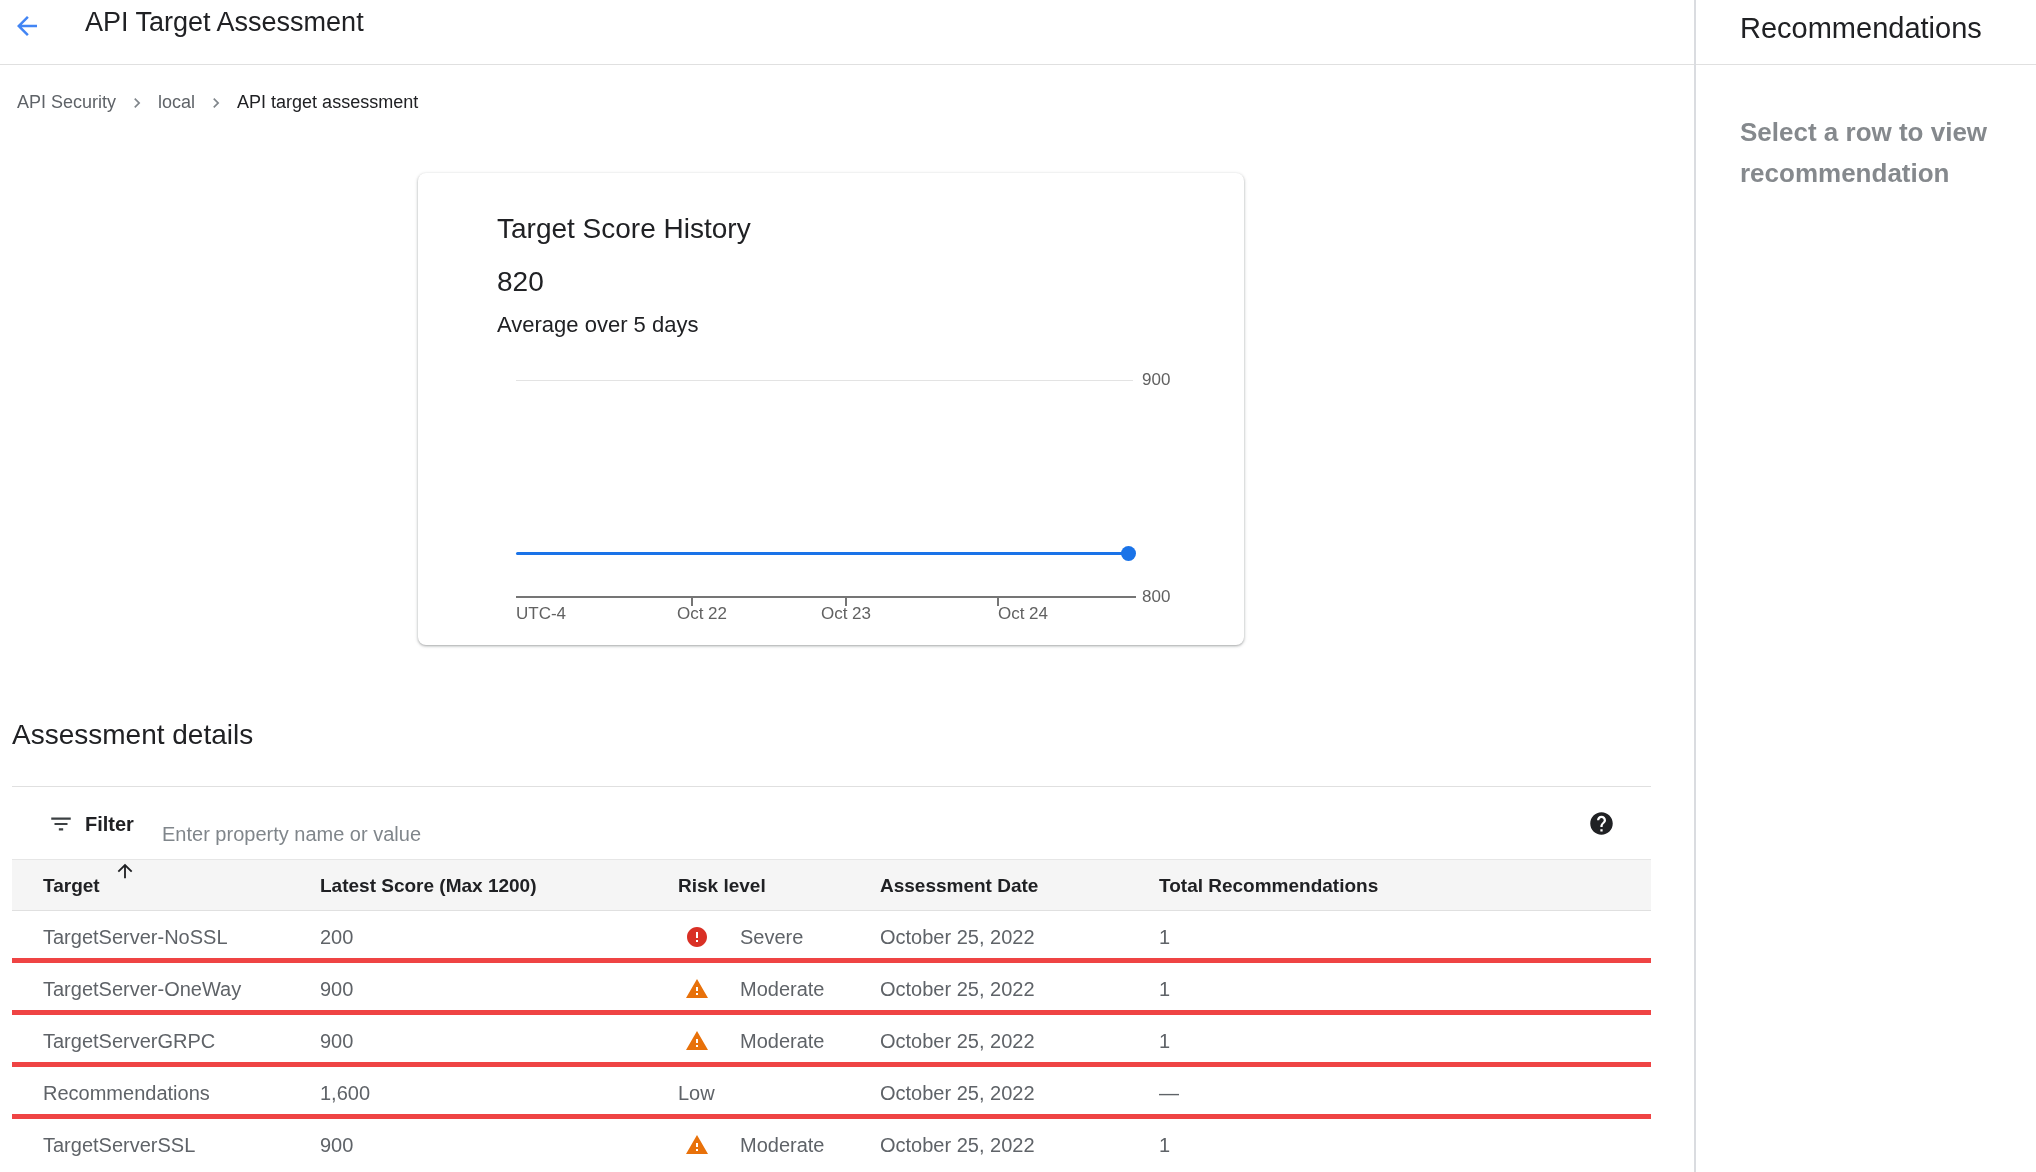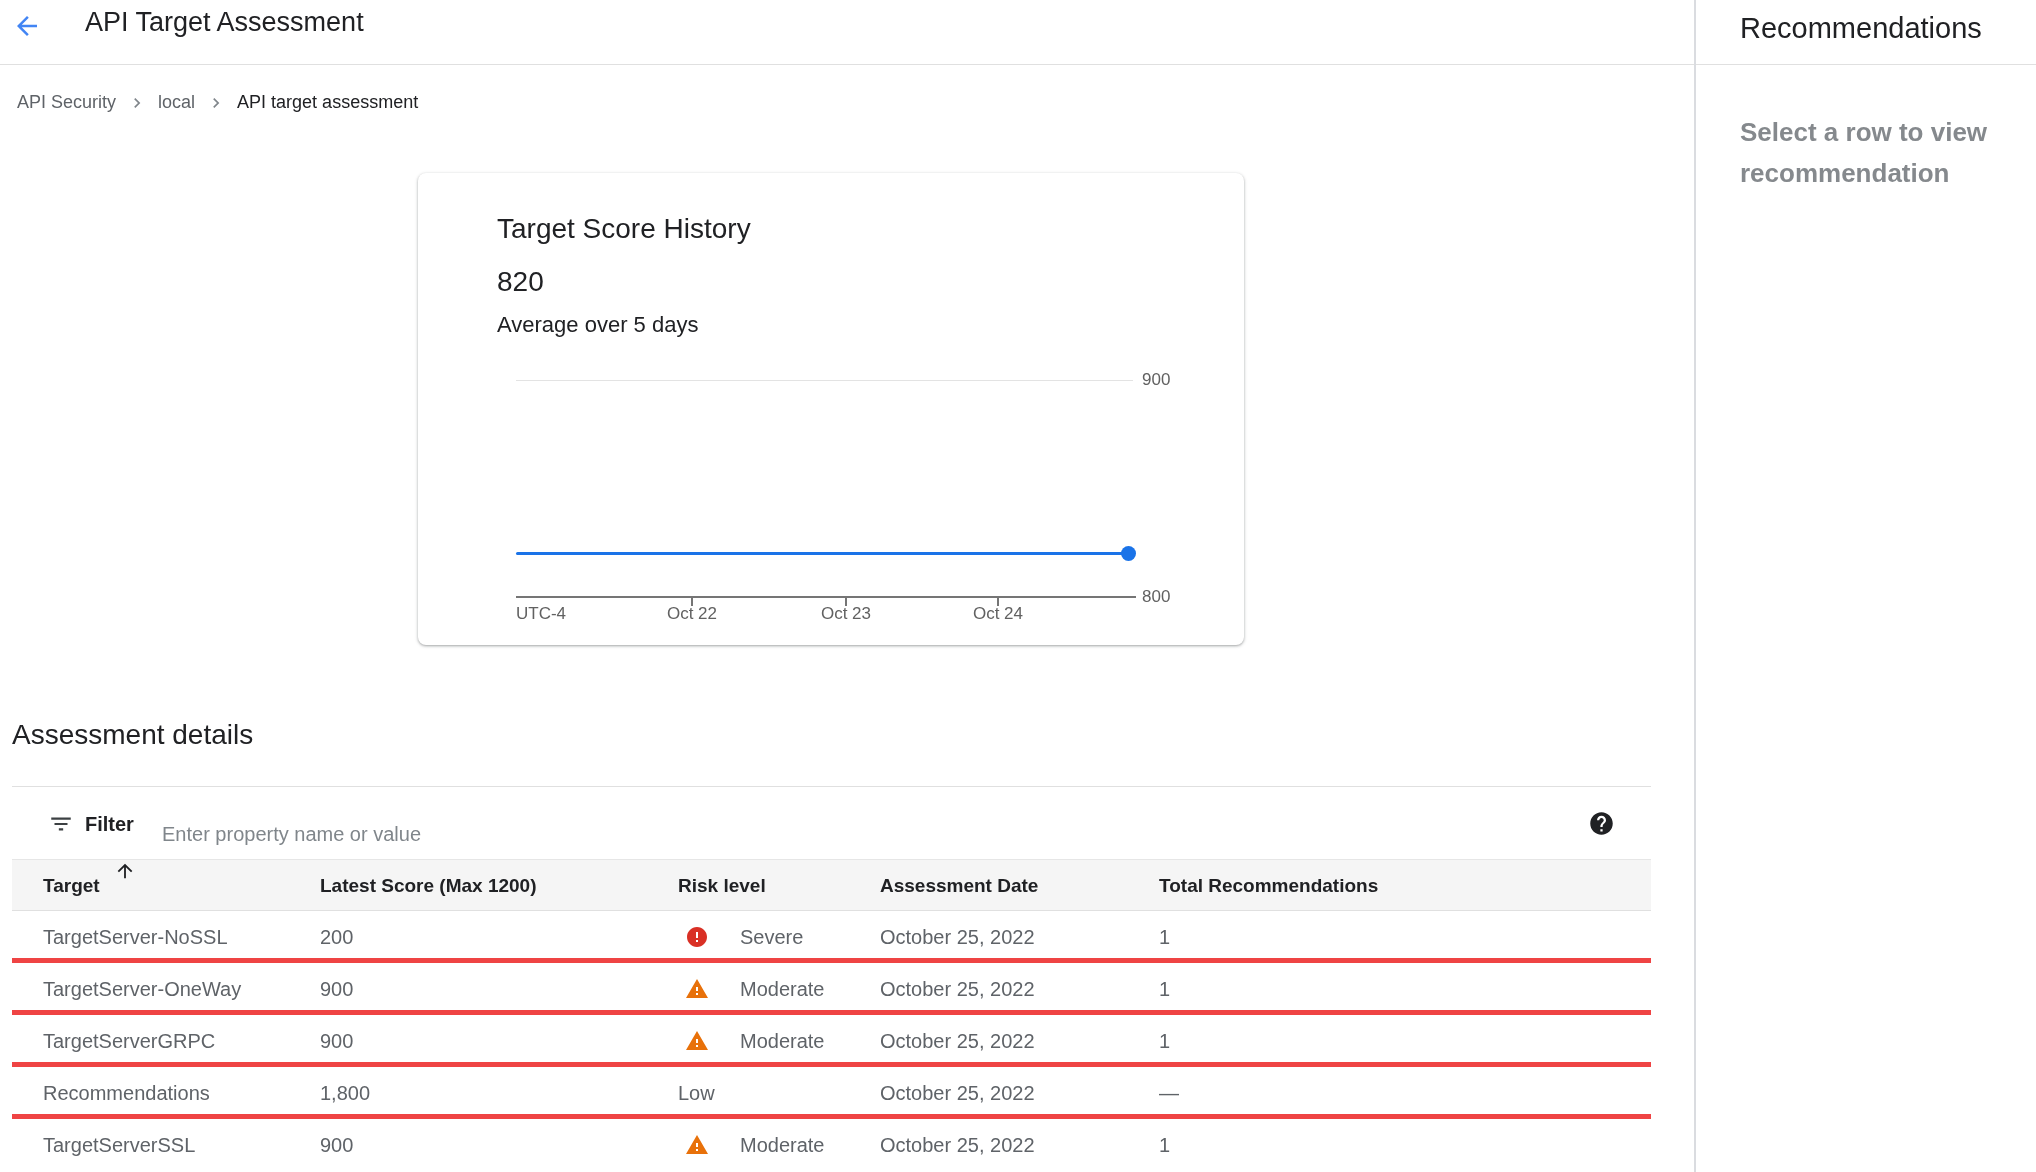--- a/index.html
+++ b/index.html
@@ -119,23 +119,23 @@
     <div class="gridline-900"></div>
     <div class="axis-800"></div>
     <div class="x-tick" style="left:273px;"></div>
     <div class="x-tick" style="left:427px;"></div>
     <div class="x-tick" style="left:579px;"></div>
 
     <div class="y-tick-label" style="top:197px;">900</div>
     <div class="y-tick-label" style="top:414px;">800</div>
 
     <div class="x-tick-label" style="left:98px;">UTC-4</div>
-    <div class="x-tick-label centered" style="left:229px;">Oct 22</div>
+    <div class="x-tick-label centered" style="left:239px;">Oct 22</div>
     <div class="x-tick-label centered" style="left:383px;">Oct 23</div>
-    <div class="x-tick-label centered" style="left:535px;">Oct 24</div>
+    <div class="x-tick-label centered" style="left:560px;">Oct 24</div>
 
     <div class="chart-line" id="chart-line" style="top: 379.1px;"></div>
     <div class="chart-dot" id="chart-dot" style="top: 373.1px;"></div>
   </section>
 
   <h2 class="section-heading">Assessment details</h2>
 
   <div class="filter-bar">
     <span class="filter-icon">
       <svg viewBox="0 0 24 24">
@@ -209,21 +209,21 @@
                 <path d="M1 21h22L12 2 1 21zm12-3h-2v-2h2v2zm0-4h-2v-4h2v4z"></path>
               </svg>
       </span>
       <span class="risk-text">Moderate</span>
     </div>
     <div class="cell cell-date">October 25, 2022</div>
     <div class="cell cell-total">1</div>
   </div>
         <div class="t-row">
     <div class="cell cell-target">Recommendations</div>
-    <div class="cell cell-score">1,800</div>
+    <div class="cell cell-score">1,600</div>
     <div class="cell cell-risk">
 
       <span class="risk-text no-icon">Low</span>
     </div>
     <div class="cell cell-date">October 25, 2022</div>
     <div class="cell cell-total">—</div>
   </div>
         <div class="t-row">
     <div class="cell cell-target">TargetServerSSL</div>
     <div class="cell cell-score">900</div>

